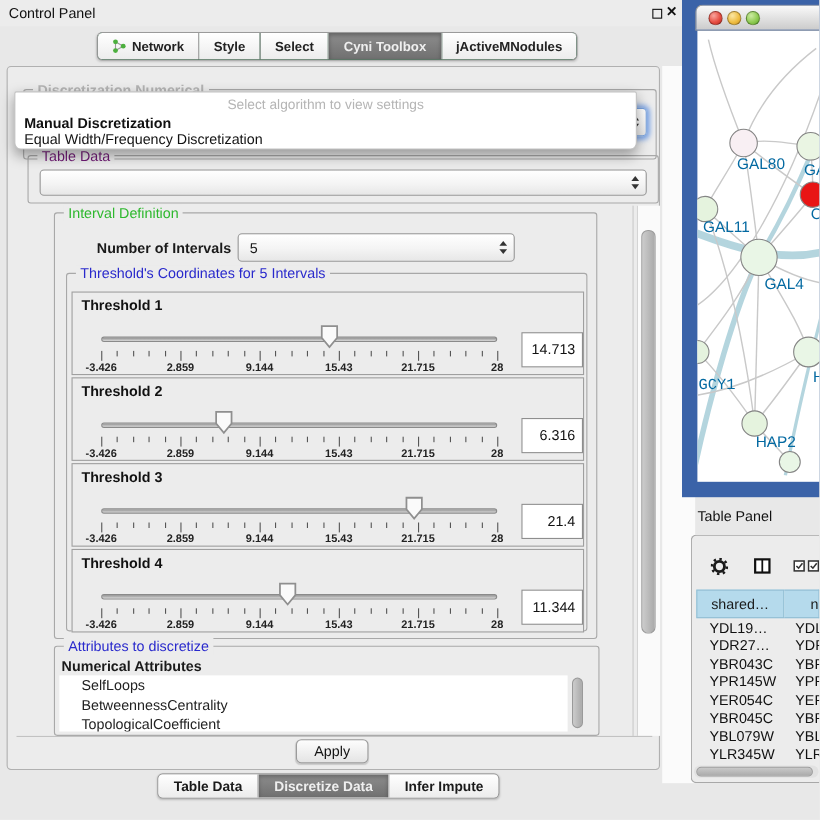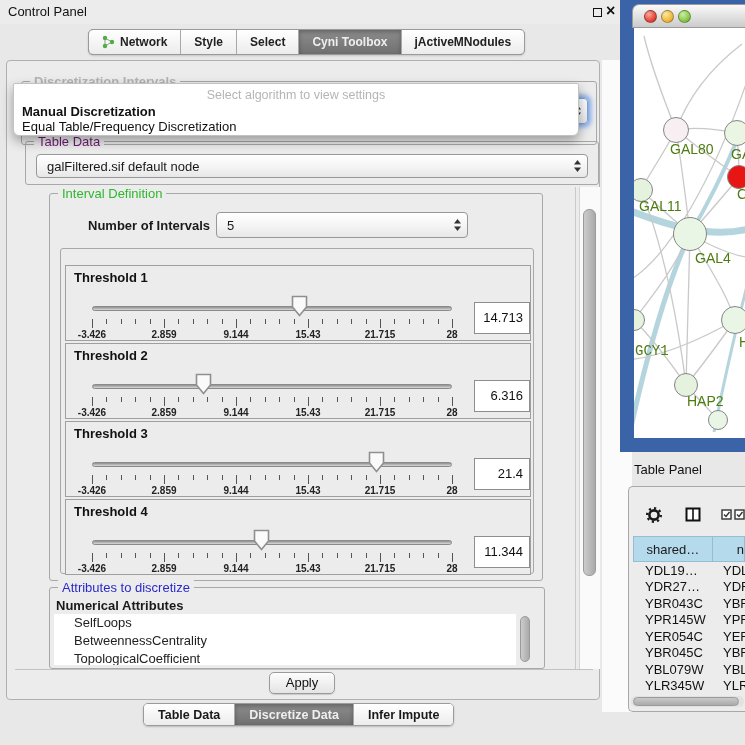--- a/index.html
+++ b/index.html
@@ -67,21 +67,21 @@
   
   #net-window { position:absolute; left:620px; top:0; width:125px; height:452px; background:#3b63a8; }
   #net-titlebar { position:absolute; left:12px; top:4px; right:0; height:24px; background:linear-gradient(180deg,#fafafa,#cbcbcb); border:1px solid #9b9b9b; border-right:none; border-top-left-radius:7px; }
   .light { position:absolute; top:5px; width:13px; height:13px; border-radius:50%; border:1px solid rgba(0,0,0,.3); }
   #light-red { left:11px; background:radial-gradient(circle at 35% 30%, #f9a79f, #e5493d 60%, #b33128); }
   #light-yellow { left:28px; background:radial-gradient(circle at 35% 30%, #fbe7a5, #eebc3f 60%, #c8922a); }
   #light-green { left:45px; background:radial-gradient(circle at 35% 30%, #cdeca3, #8cc94f 60%, #5da32e); }
   #net-canvas { position:absolute; left:14px; top:28px; width:111px; height:410px; background:#ffffff; overflow:hidden; }
   #net-edges { position:absolute; left:0; top:0; }
   .net-node { position:absolute; border:1px solid #858585; border-radius:50%; }
-  .net-label { position:absolute; font-size:14px; color:#4d7c0f; white-space:nowrap; }
+  .net-label { position:absolute; font-size:14px; color:#0369a1; white-space:nowrap; }
 
   
   #tp-title { position:absolute; left:634px; top:462px; font-size:13px; color:#111; }
   #table-window { position:absolute; left:628px; top:486px; width:117px; height:226px; background:#ececec; border:1px solid #a8a8a8; border-right:none; border-radius:5px 0 0 5px; overflow:hidden; }
   .tp-icon { position:absolute; top:20px; line-height:0; }
   #tp-header { position:absolute; left:4px; top:49px; right:0; height:26px; display:flex; }
   .th-cell { background:#b5daec; border:1px solid #93bed4; font-size:13px; color:#1a1a1a; display:flex; align-items:center; }
   #th-col1 { width:80px; justify-content:center; }
   #th-col2 { flex:1; border-left:none; padding-left:24px; }
   #tp-rows { position:absolute; left:4px; top:75px; right:0; height:133px; overflow:hidden; }
@@ -124,41 +124,40 @@
         <span>Cyni Toolbox</span>
       </div>
       <div class="seg">
         <span>jActiveMNodules</span>
       </div>
     </div>
 
   <div id="cp-main">
 
     <div class="groupbox" style="left:14px; top:20px; width:576px; height:64px;">
-      <span class="legend gray">Discretization Intervals</span>
+      <span class="legend gray">Discretization Numerical</span>
       <div class="mac-combo focus-ring" style="left:10px; top:16px; width:556px; height:26px;">
         <span class="stepper">
           <svg width="9" height="14" viewBox="0 0 9 14">
               <path d="M4.5,1 L8,5.5 L1,5.5 Z" fill="#333"></path>
               <path d="M4.5,13 L8,8.5 L1,8.5 Z" fill="#333"></path>
             </svg>
         </span>
       </div>
     </div>
 
     <div id="algo-popup">
       <div id="algo-popup-hint">Select algorithm to view settings</div>
       <div class="popup-option first">Manual Discretization</div>
-      <div class="popup-option second">Equal Table/Frequency Discretization</div>
+      <div class="popup-option second">Equal Width/Frequency Discretization</div>
     </div>
 
     <div class="groupbox" style="left:18px; top:80px; width:574px; height:44px;">
       <span class="legend" style="color:#701a75;">Table Data</span>
       <div class="mac-combo" style="left:10px; top:12px; width:552px; height:24px;">
-        <span>galFiltered.sif default node</span>
         <span class="stepper">
           <svg width="9" height="14" viewBox="0 0 9 14">
               <path d="M4.5,1 L8,5.5 L1,5.5 Z" fill="#333"></path>
               <path d="M4.5,13 L8,8.5 L1,8.5 Z" fill="#333"></path>
             </svg>
         </span>
       </div>
     </div>
 
     <div class="groupbox" style="left:42px; top:132px; width:494px; height:388px;">
@@ -168,20 +167,21 @@
         <span>5</span>
         <span class="stepper">
           <svg width="9" height="14" viewBox="0 0 9 14">
               <path d="M4.5,1 L8,5.5 L1,5.5 Z" fill="#333"></path>
               <path d="M4.5,13 L8,8.5 L1,8.5 Z" fill="#333"></path>
             </svg>
         </span>
       </div>
 
       <div class="groupbox" style="left:10px; top:54px; width:474px; height:326px;">
+        <span class="legend blue">Threshold's Coordinates for 5 Intervals</span>
         <div id="threshold-list" style="position:absolute; left:4px; top:16px;">
             <div class="threshold-box">
               <div class="threshold-title">Threshold 1</div>
               <div class="slider-area">
                 <div class="slider-track"></div>
                 <div class="tick major" style="left: 0px;"></div>
                 <div class="tick" style="left: 14.4px;"></div>
                 <div class="tick" style="left: 28.8px;"></div>
                 <div class="tick" style="left: 43.2px;"></div>
                 <div class="tick" style="left: 57.6px;"></div>

